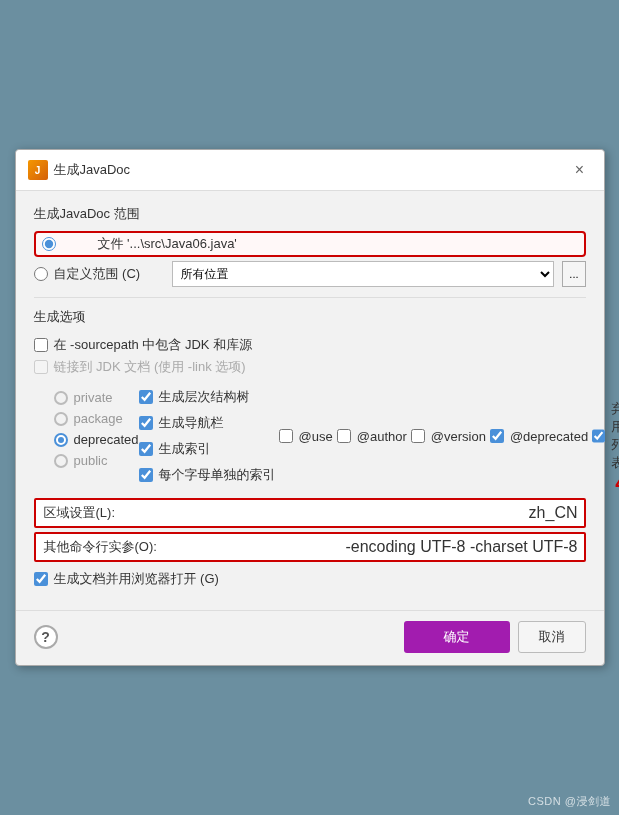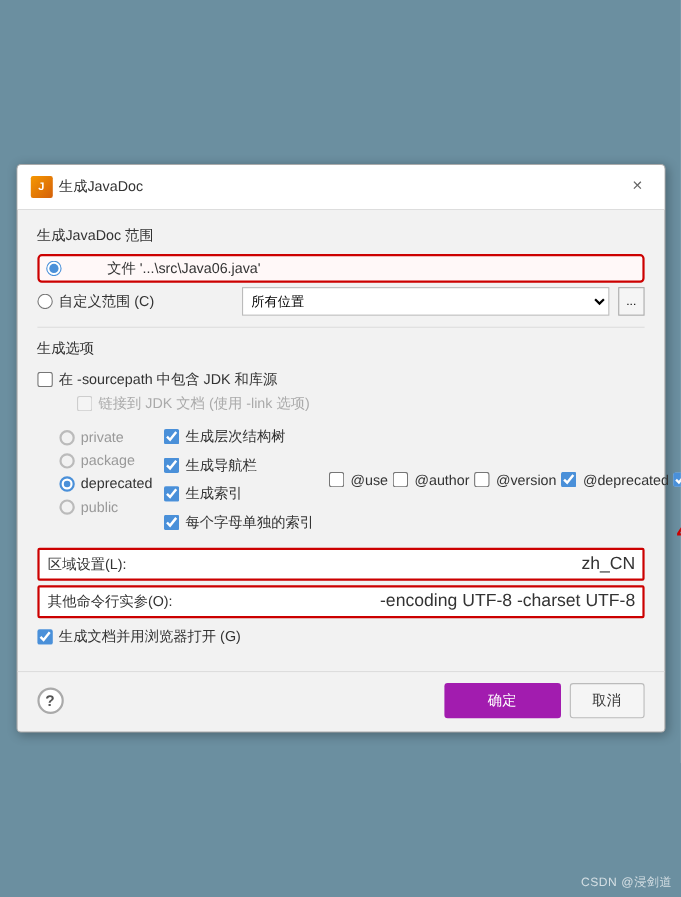--- a/index.html
+++ b/index.html
@@ -102,21 +102,20 @@
       align-items: center;
       gap: 8px;
     }
     .custom-row select {
       flex: 1;
       height: 26px;
       border: 1px solid #bbb;
       background: white;
       font-size: 12px;
       padding: 2px 4px;
-      margin-left: 48px;
     }
     .custom-row button.browse {
       height: 26px;
       padding: 0 6px;
       border: 1px solid #aaa;
       background: #f5f5f5;
       cursor: pointer;
       font-size: 11px;
     }
     .divider {
@@ -366,28 +365,28 @@
 
     <div class="divider"></div>
 
     <div class="options-section">
       <div class="section-label">生成选项</div>
 
       <div class="checkbox-row">
         <input type="checkbox" style="">
         <label>在 -sourcepath 中包含 JDK 和库源</label>
       </div>
-      <div class="checkbox-row" style="color:#aaa;margin-left:36px;">
+      <div class="checkbox-row" style="color:#aaa;">
         <input type="checkbox" disabled="" style="">
         <label style="color:#aaa;">链接到 JDK 文档 (使用 -link 选项)</label>
       </div>
 
     </div>
 
-    <div style="display:flex; gap:10px; margin-top:6px;">
+    <div style="display:flex; margin-top:6px;">
 
       <div class="visibility-options">
         <div class="vis-item">
           <span class="vis-radio"></span>
           <span>private</span>
         </div>
         <div class="vis-item">
           <span class="vis-radio"></span>
           <span>package</span>
         </div>

